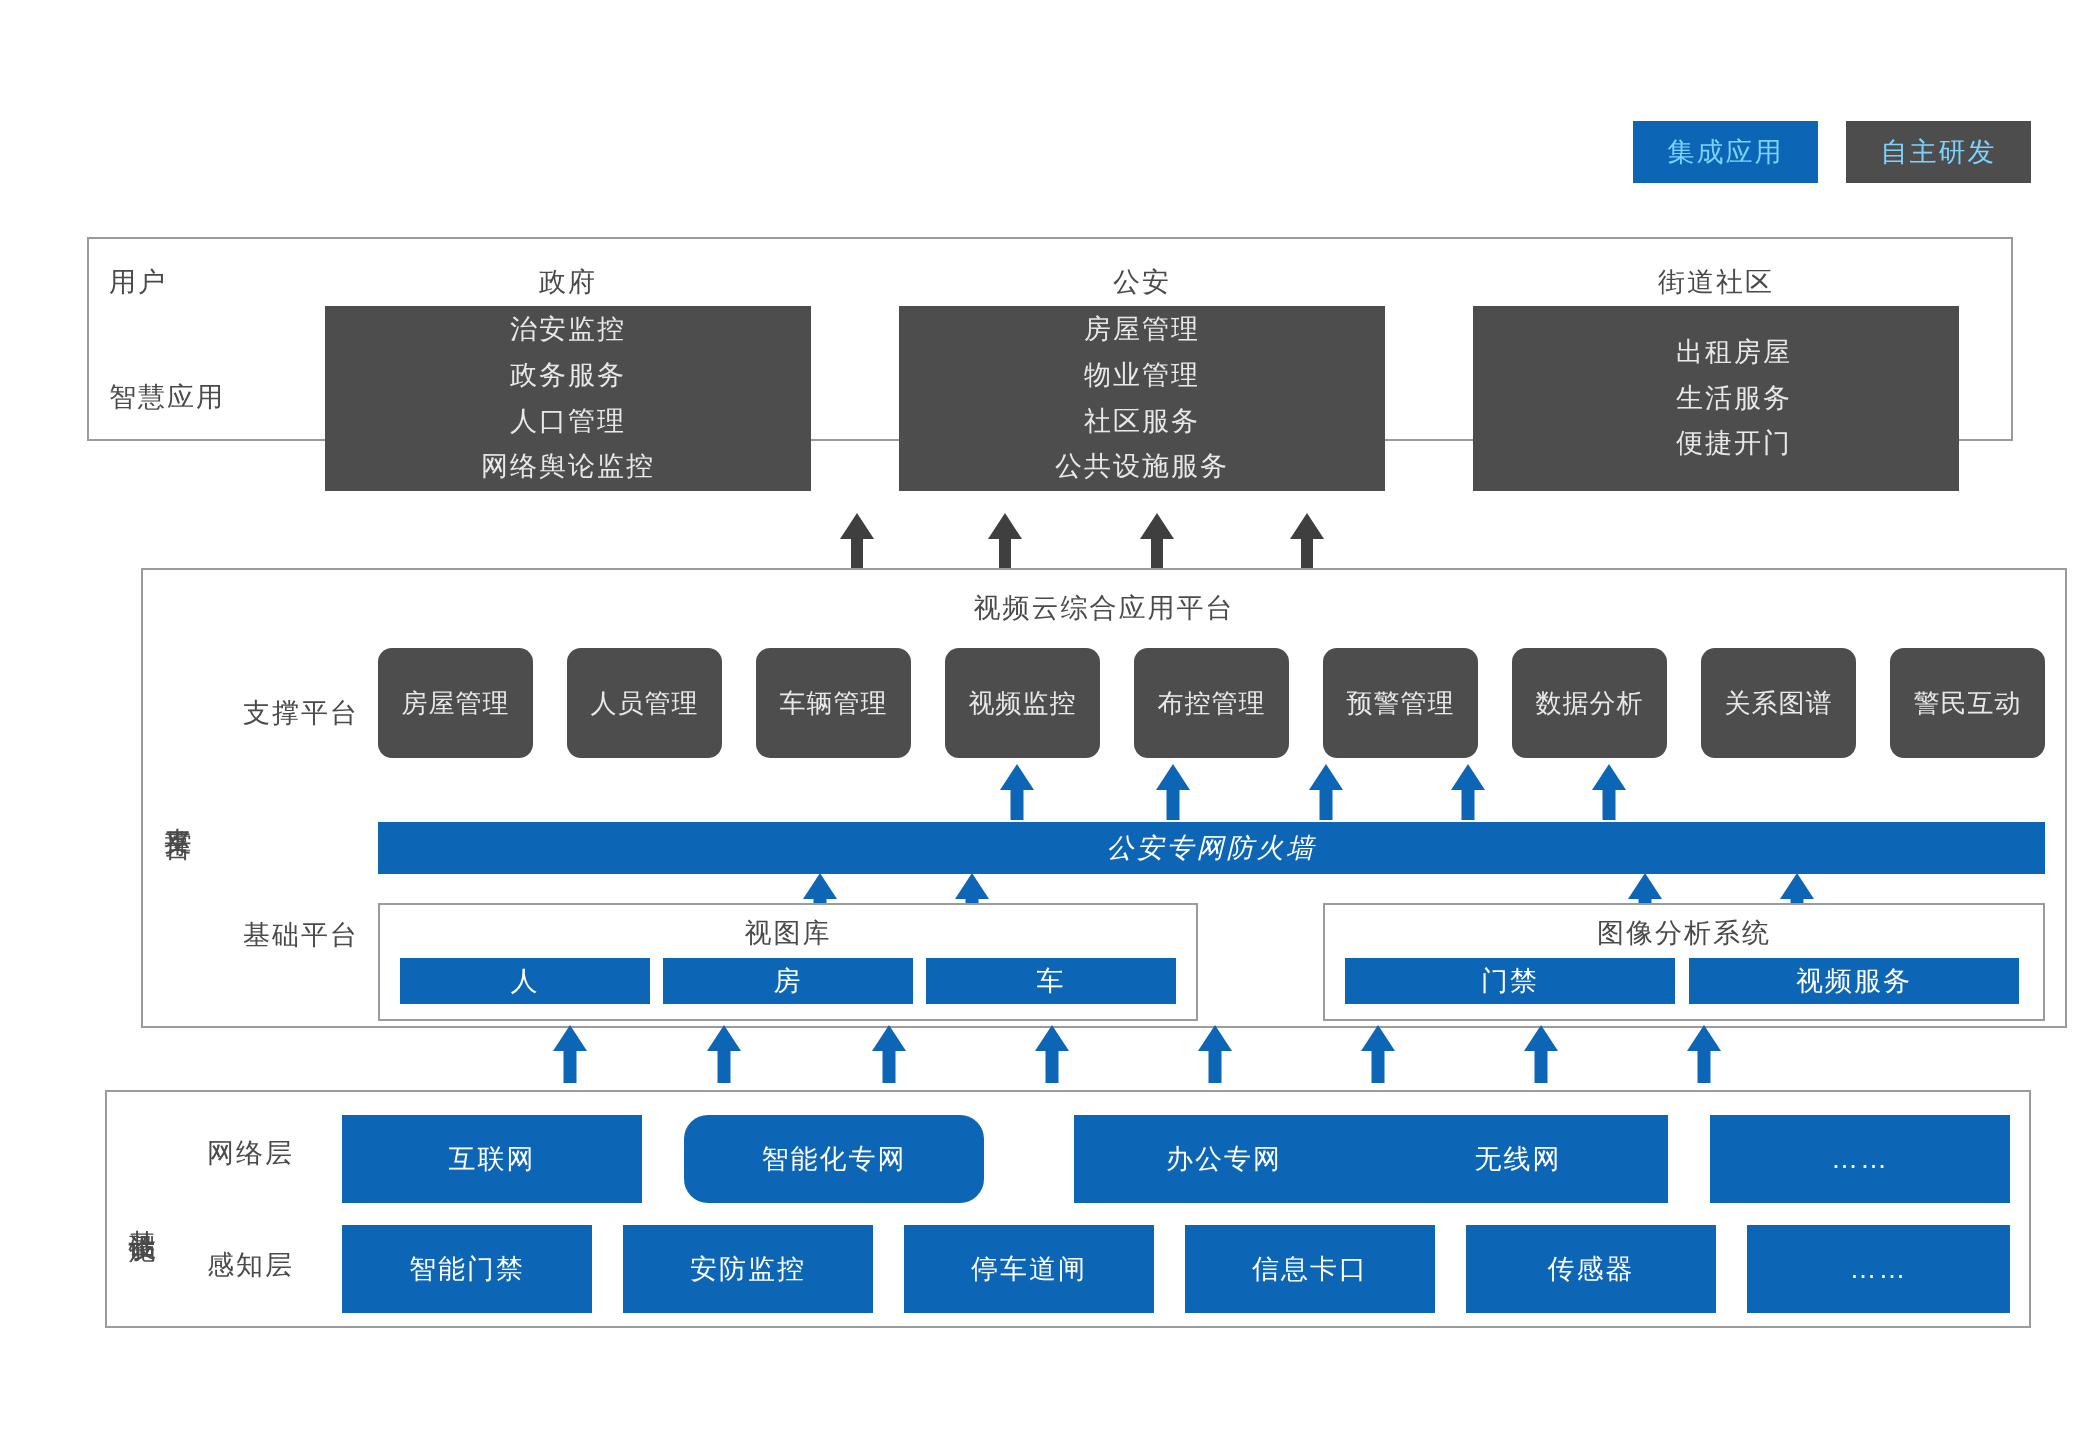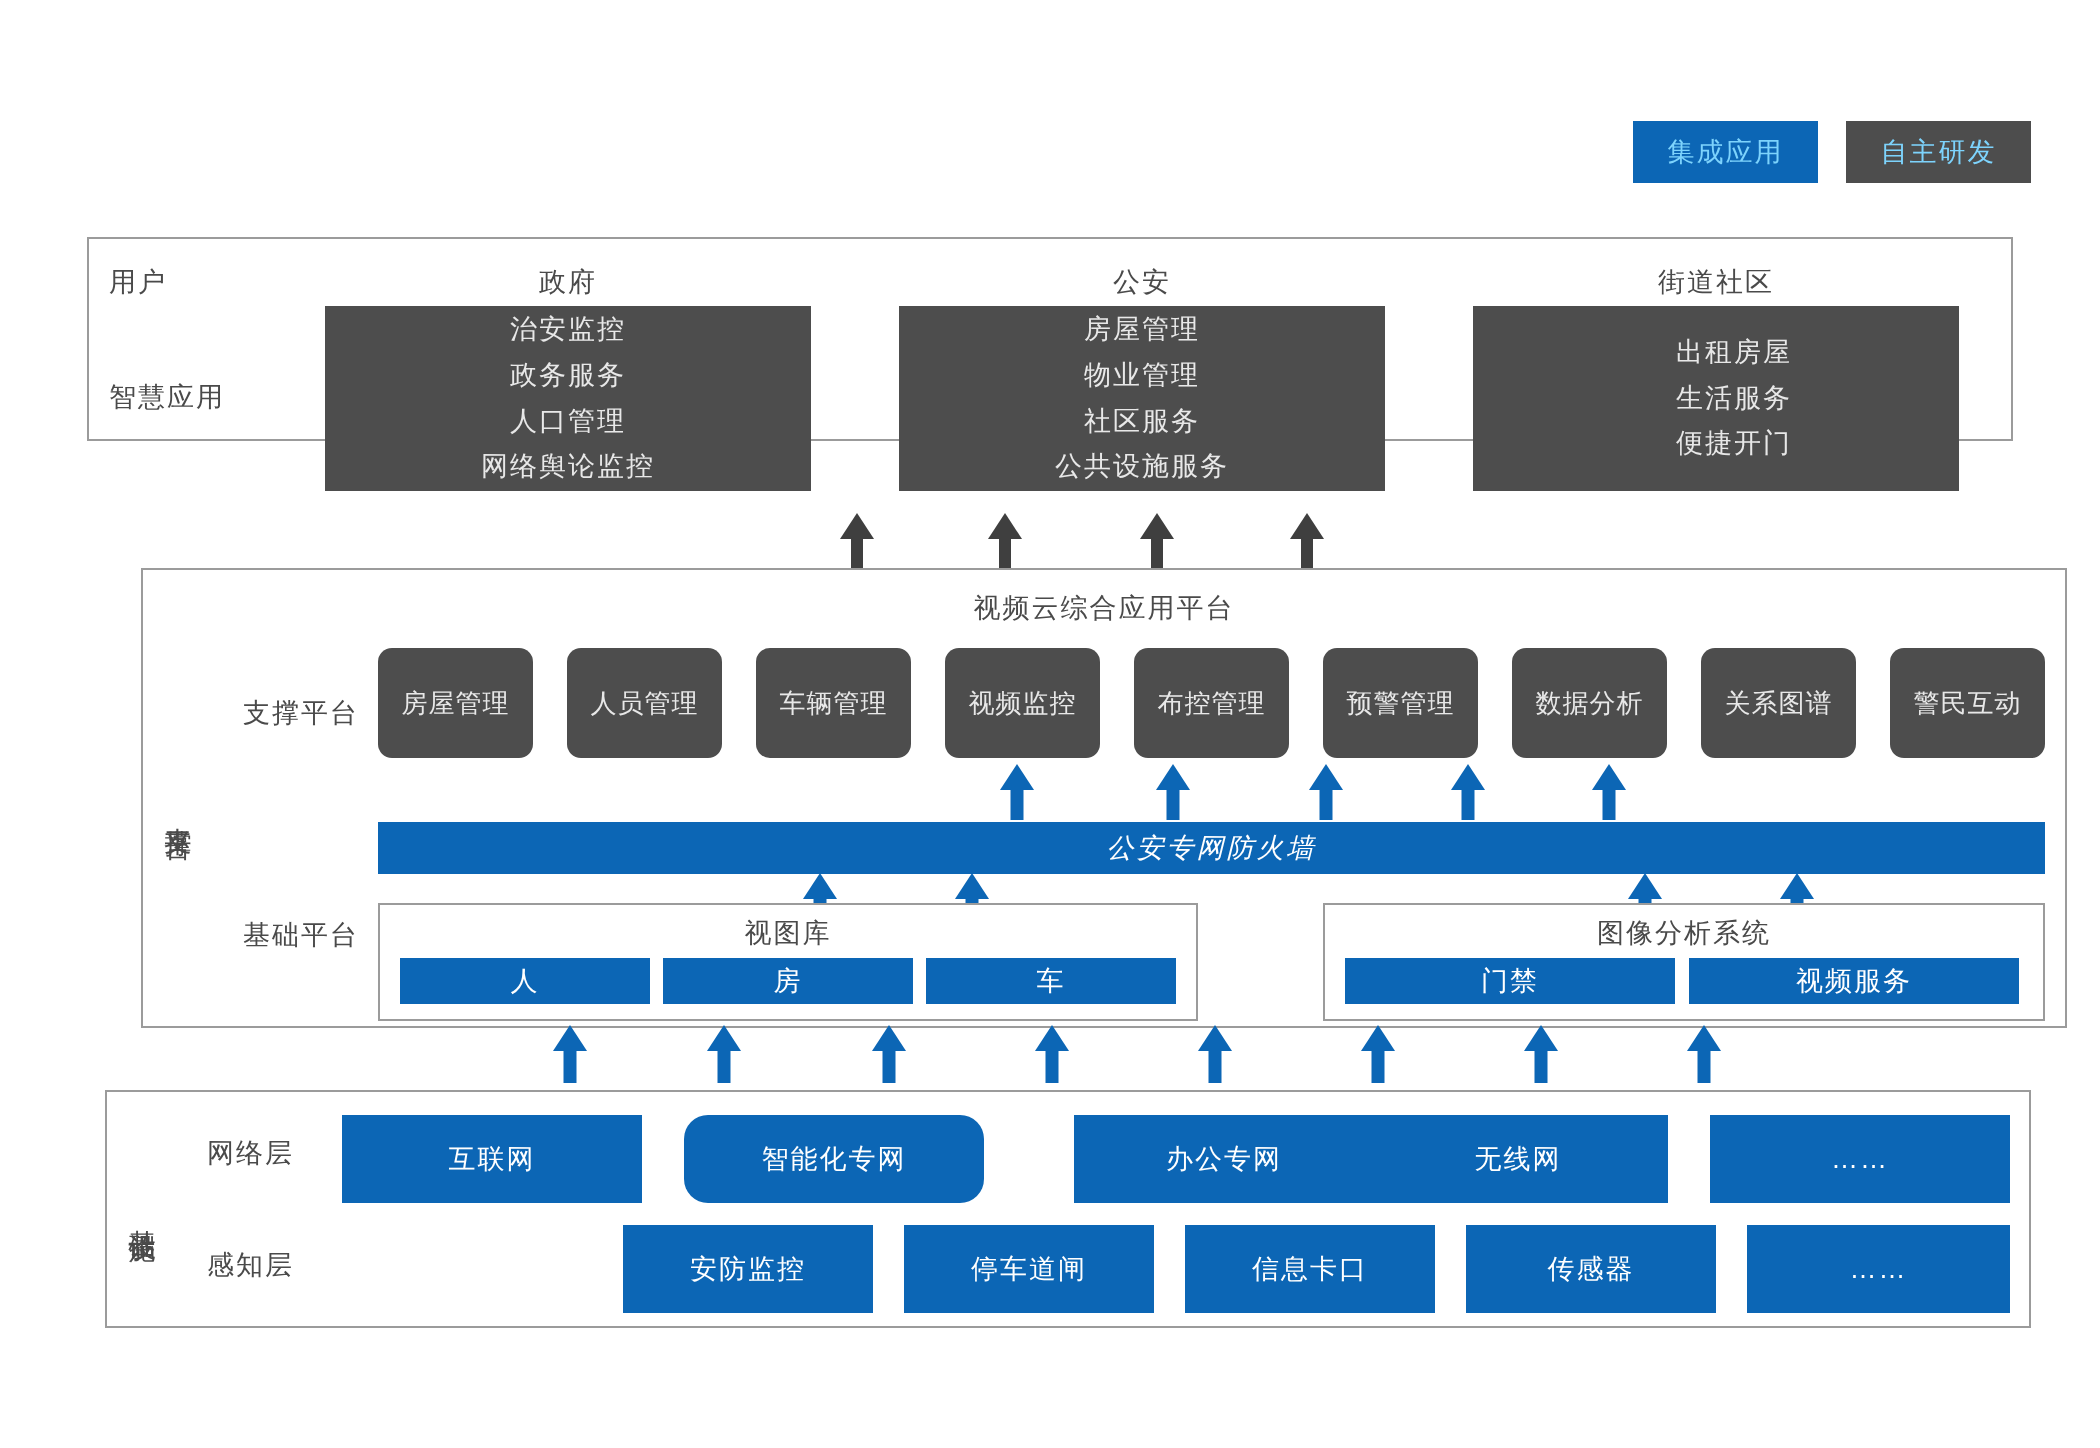--- a/index.html
+++ b/index.html
@@ -219,18 +219,19 @@
   <div class="abs vert-label" style="left:12px;top:30px;width:46px;height:180px;">基础设施</div>
 
   <div class="abs row-label" style="left:100px;top:43px;">网络层</div>
   <div class="abs bluebar" style="left:235px;top:23px;width:300px;height:88px;">互联网</div>
   <div class="abs bluebar" style="left:577px;top:23px;width:300px;height:88px;border-radius:24px;">智能化专网</div>
   <div class="abs bluebar" style="left:919px;top:23px;width:300px;height:88px;margin-left:48px;">办公专网</div>
   <div class="abs bluebar" style="left:1261px;top:23px;width:300px;height:88px;">无线网</div>
   <div class="abs bluebar" style="left:1603px;top:23px;width:300px;height:88px;">……</div>
 
   <div class="abs row-label" style="left:100px;top:155px;">感知层</div>
+  <div class="abs bluebar" style="left:235px;top:133px;width:250px;height:88px;">智能门禁</div>
   <div class="abs bluebar" style="left:516px;top:133px;width:250px;height:88px;">安防监控</div>
   <div class="abs bluebar" style="left:797px;top:133px;width:250px;height:88px;">停车道闸</div>
   <div class="abs bluebar" style="left:1078px;top:133px;width:250px;height:88px;">信息卡口</div>
   <div class="abs bluebar" style="left:1359px;top:133px;width:250px;height:88px;">传感器</div>
   <div class="abs bluebar" style="left:1640px;top:133px;width:263px;height:88px;">……</div>
 </div>
 
 </body></html>

